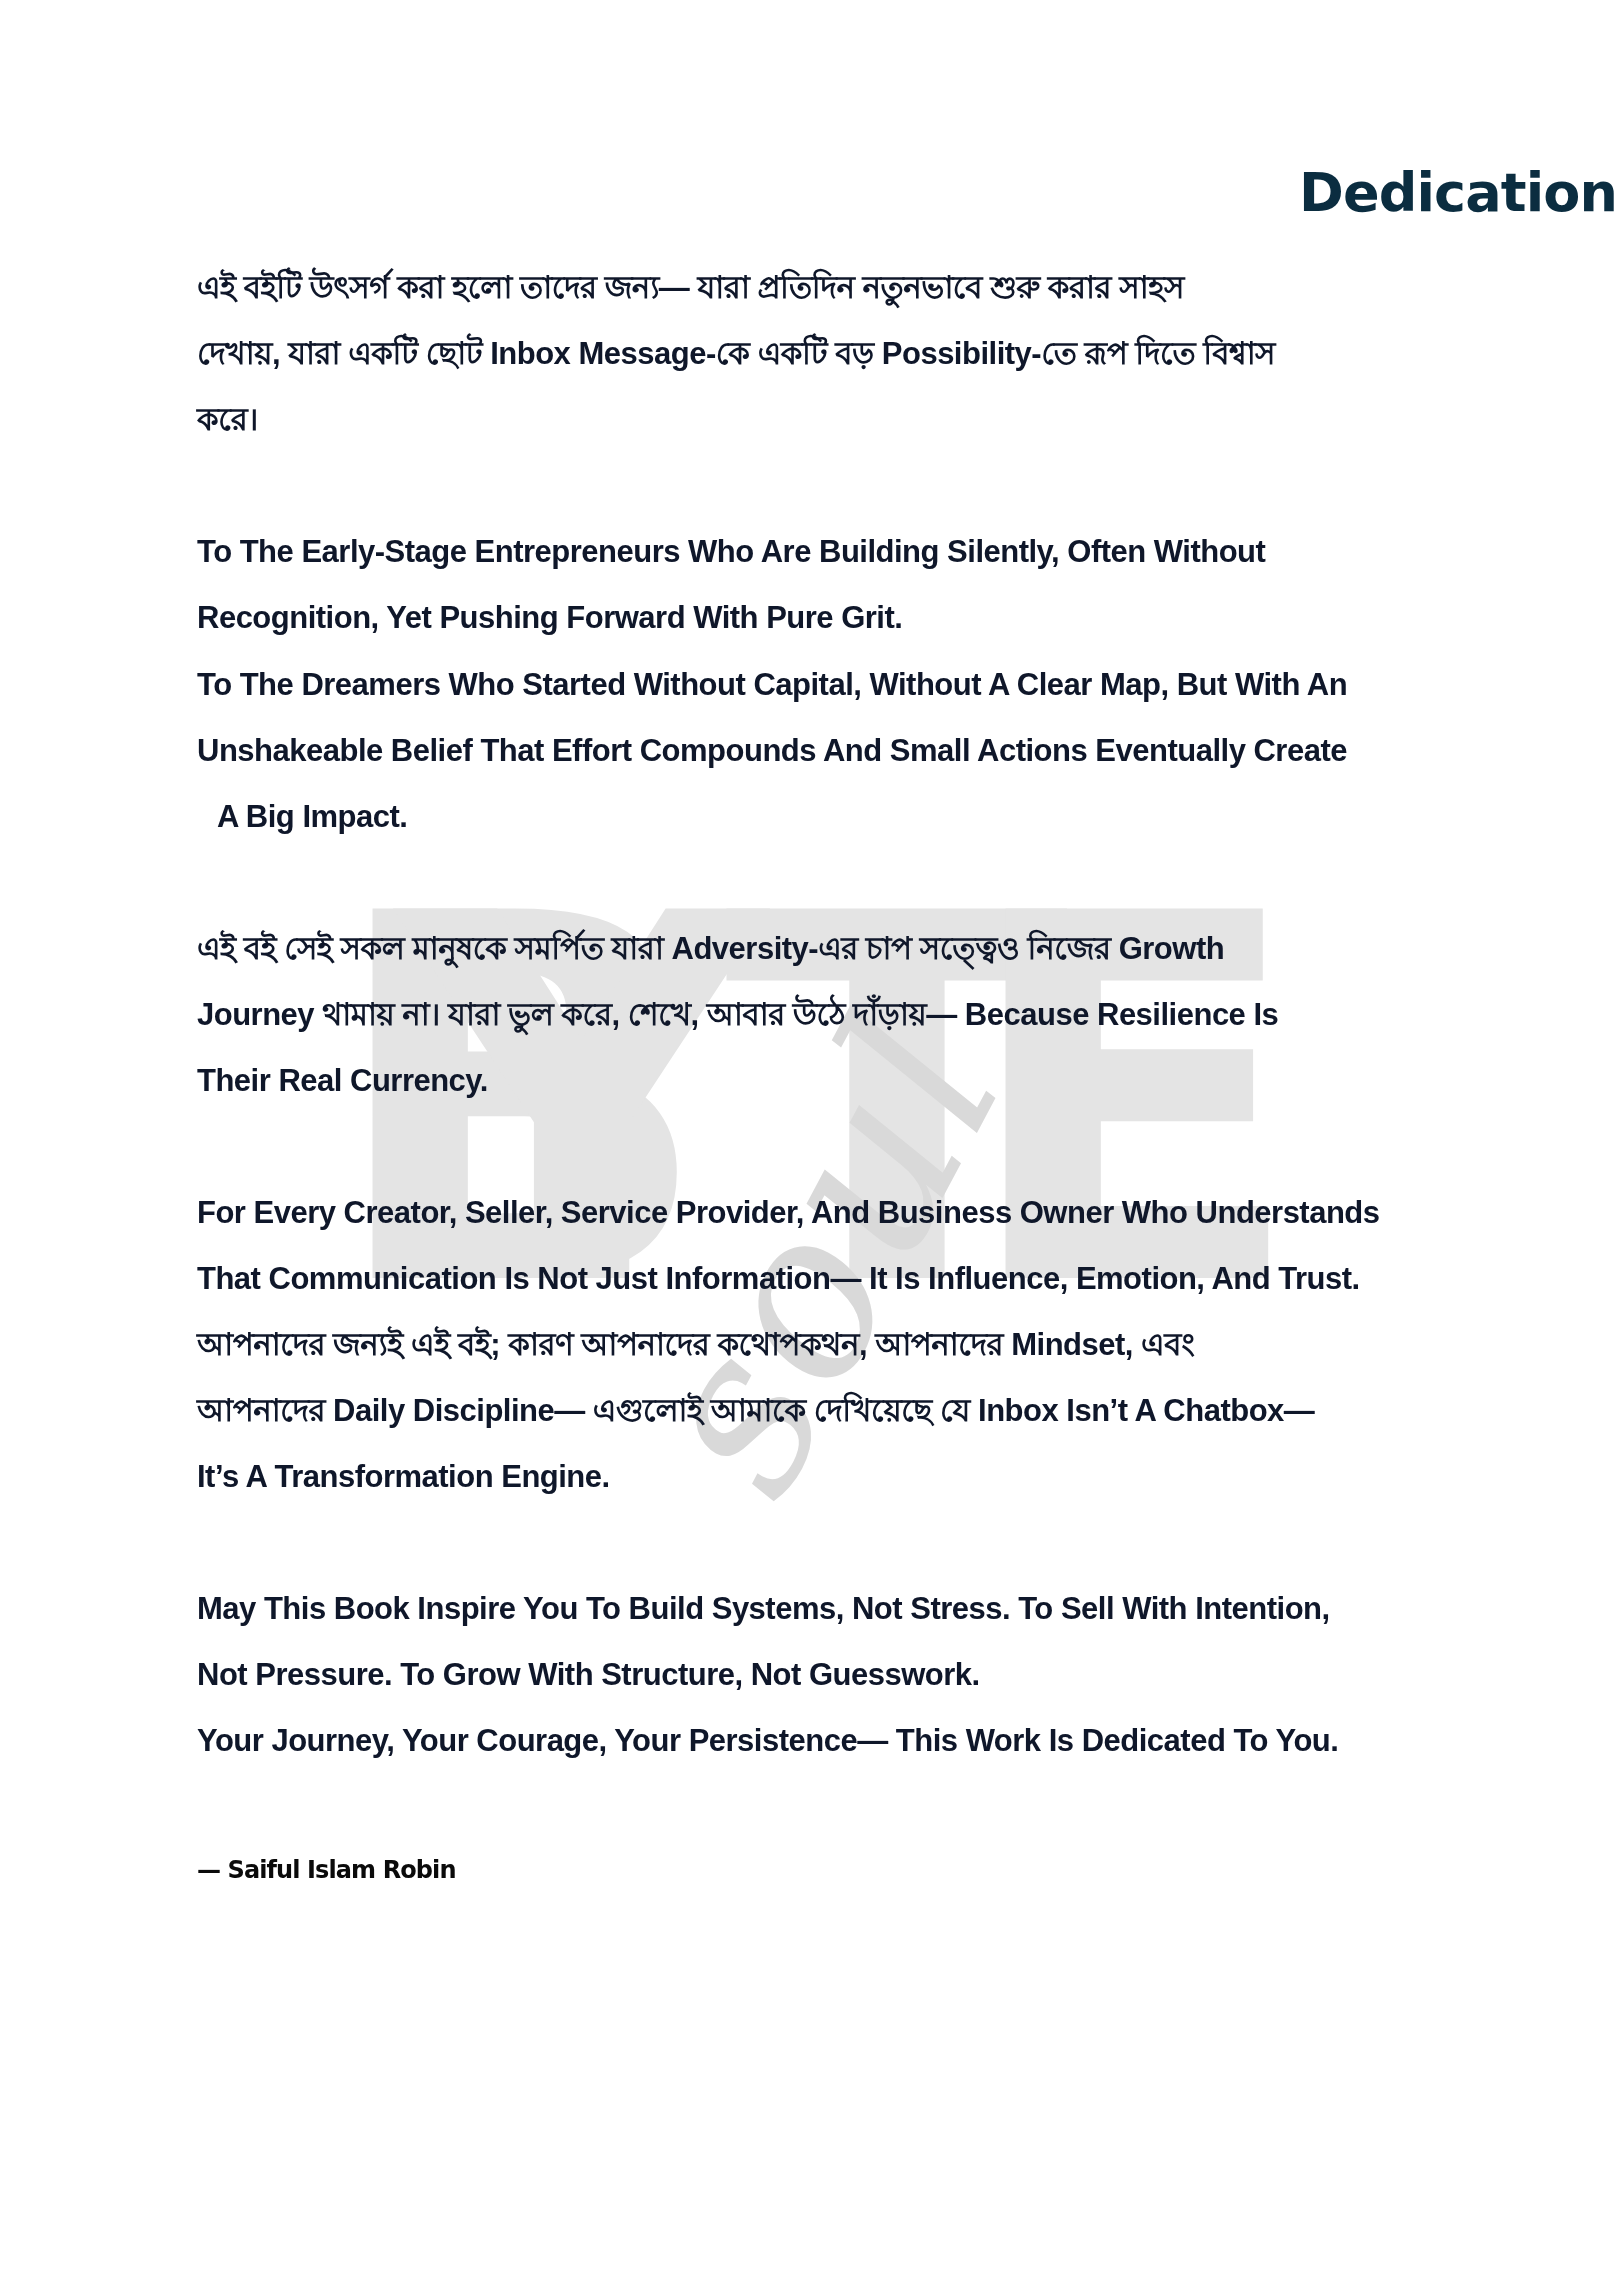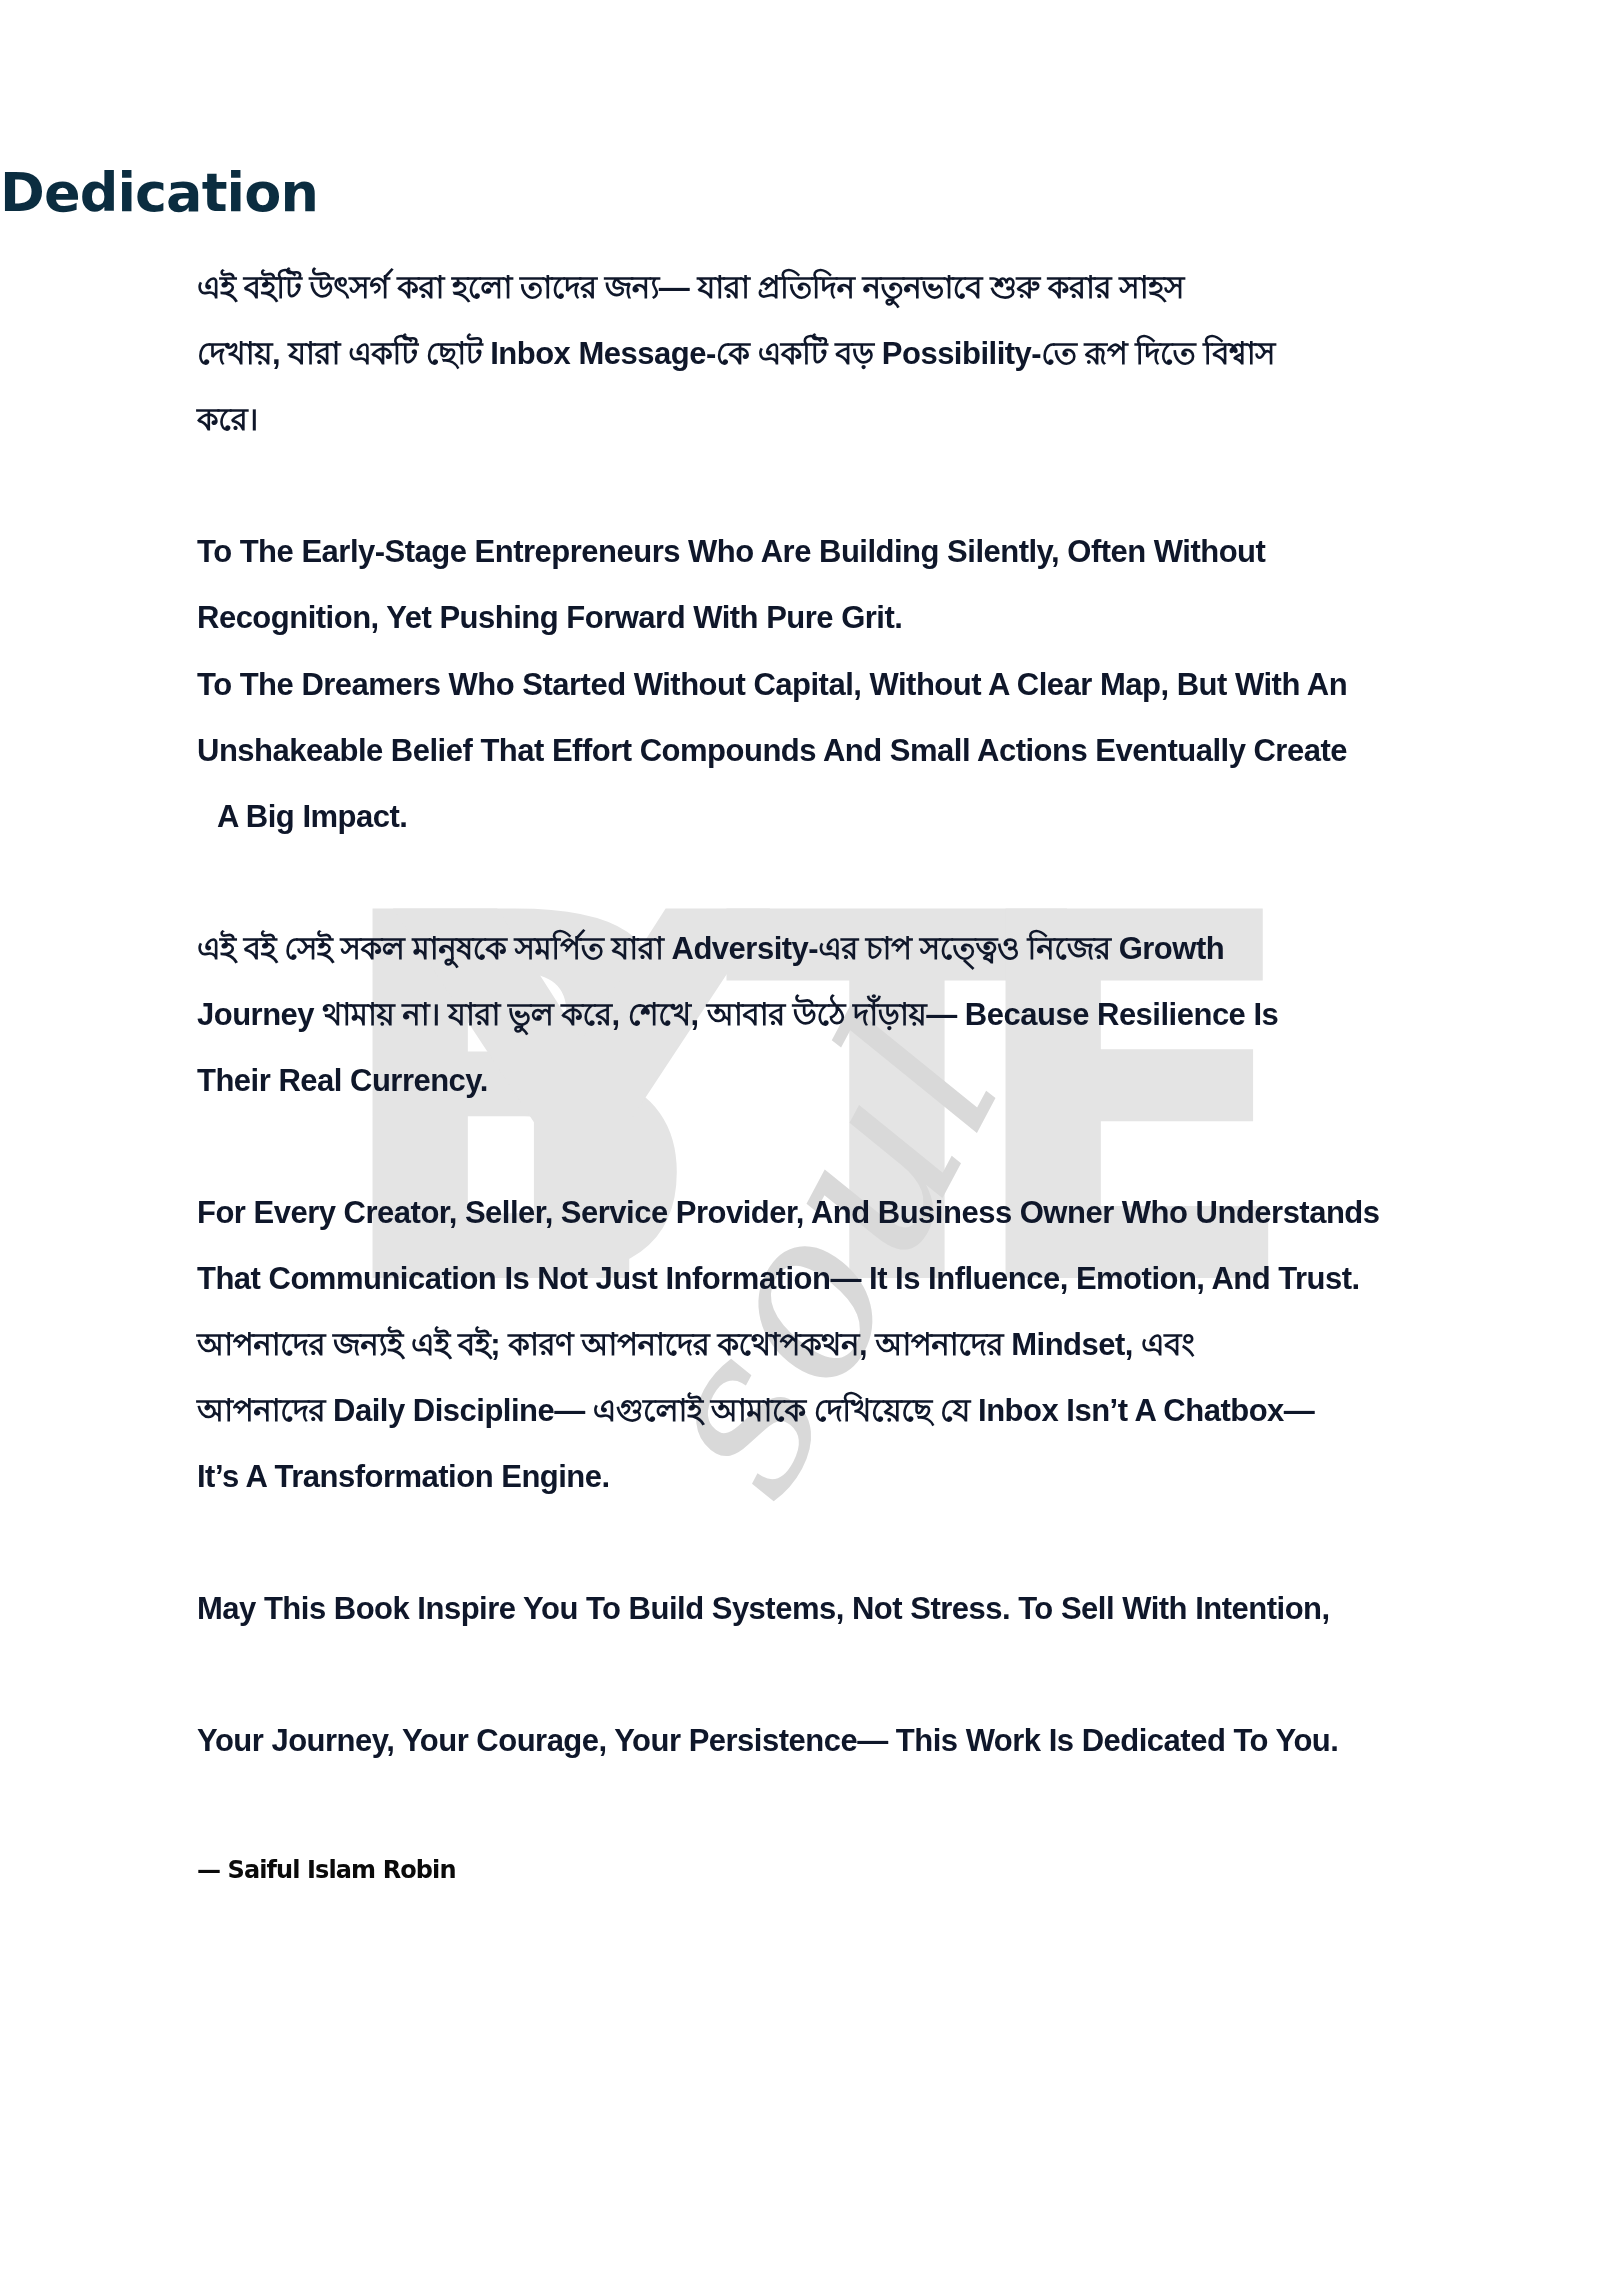--- a/index.html
+++ b/index.html
@@ -5,21 +5,21 @@
   html, body { margin: 0; padding: 0; background: #ffffff; }
   body { width: 1617px; height: 2285px; position: relative; overflow: hidden; }
   .page { position: absolute; left: 0; top: 0; width: 1617px; height: 2285px; background: #ffffff; }
 
   
   .wm { position: absolute; left: 0; top: 0; width: 1617px; height: 2285px; pointer-events: none; }
   .wm-letter { position: absolute; font-family: "DejaVu Sans", sans-serif; font-weight: bold; color: #e4e4e4; line-height: 1; }
   .wm-soul { position: absolute; font-family: "DejaVu Serif", serif; font-style: italic; color: #d9d9d9; font-size: 226px; line-height: 1; transform: rotate(-62deg); transform-origin: center; letter-spacing: 5.4px; font-weight: normal; }
 
   .title {
-    position: absolute; left: 0; width: 1617px; top: 161px; text-align: left;
+    position: absolute; left: 0; width: 1617px; top: 161px; text-align: right;
     font-family: "DejaVu Sans", sans-serif; font-weight: bold; font-size: 54px; color: #0b2d40;
     letter-spacing: -0.9px;
   }
   .line {
     position: absolute; left: 197px; white-space: nowrap;
     font-family: "Liberation Sans", "DejaVu Sans", sans-serif; font-weight: bold; font-size: 31px;
     color: #0f172a; letter-spacing: -0.5px; height: 40px; line-height: 40px;
   }
   .sig {
     position: absolute; left: 197px; top: 1856px; white-space: nowrap;
@@ -55,17 +55,18 @@
   <div class="line" style="top:995px;">Journey থামায় না। যারা ভুল করে, শেখে, আবার উঠে দাঁড়ায়— Because Resilience Is</div>
   <div class="line" style="top:1061px;">Their Real Currency.</div>
 
   <div class="line" style="top:1193px;">For Every Creator, Seller, Service Provider, And Business Owner Who Understands</div>
   <div class="line" style="top:1259px;">That Communication Is Not Just Information— It Is Influence, Emotion, And Trust.</div>
   <div class="line" style="top:1325px;">আপনাদের জন্যই এই বই; কারণ আপনাদের কথোপকথন, আপনাদের Mindset, এবং</div>
   <div class="line" style="top:1391px;">আপনাদের Daily Discipline— এগুলোই আমাকে দেখিয়েছে যে Inbox Isn’t A Chatbox—</div>
   <div class="line" style="top:1457px;">It’s A Transformation Engine.</div>
 
   <div class="line" style="top:1589px;">May This Book Inspire You To Build Systems, Not Stress. To Sell With Intention,</div>
+  <div class="line" style="top:1655px;">Not Pressure. To Grow With Structure, Not Guesswork.</div>
   <div class="line" style="top:1721px;">Your Journey, Your Courage, Your Persistence— This Work Is Dedicated To You.</div>
 
   <div class="sig">— Saiful Islam Robin</div>
 </div>
 
 
 </body></html>

